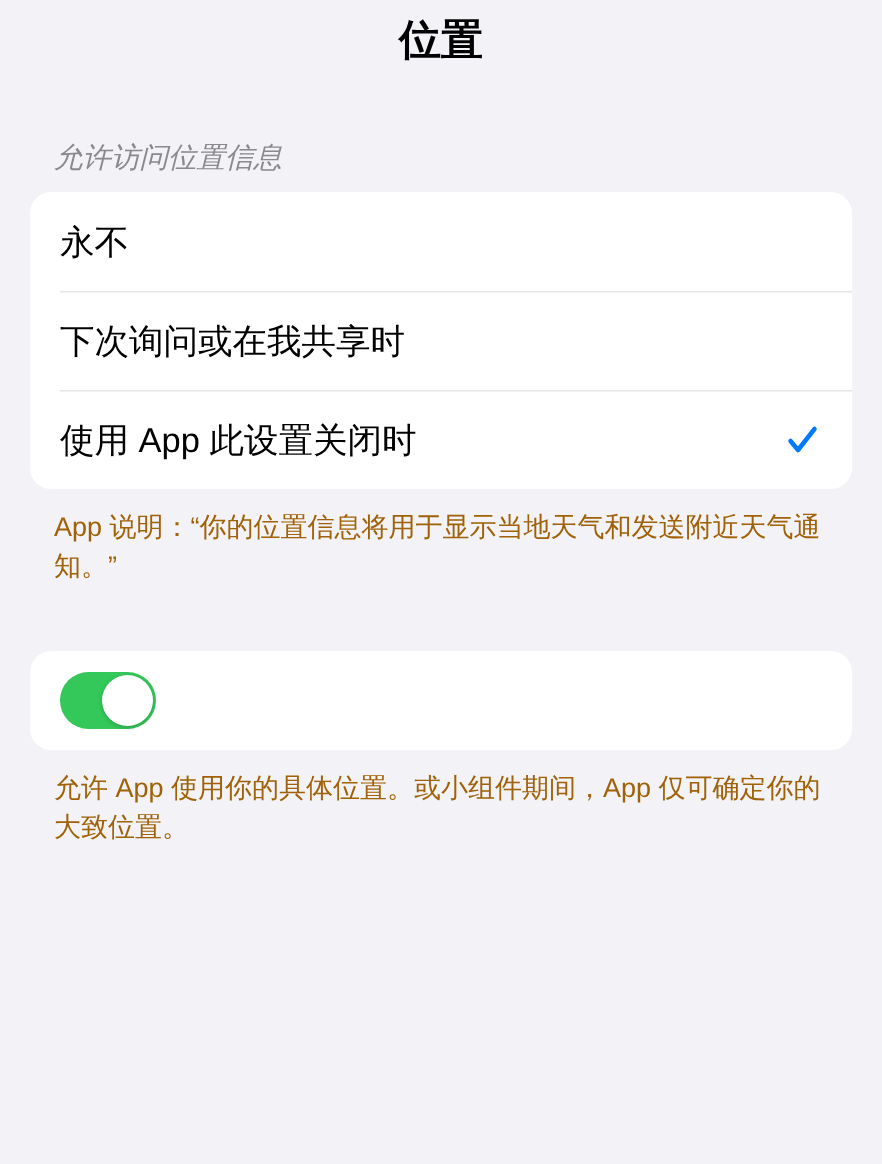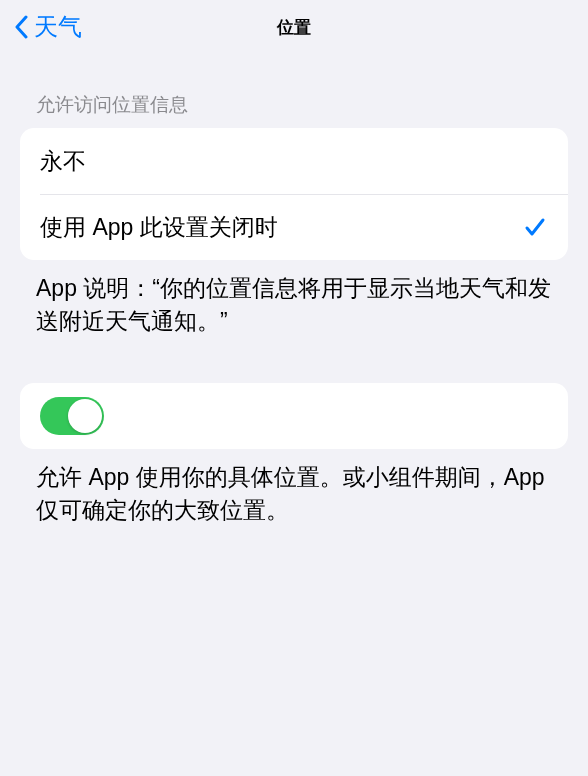--- a/index.html
+++ b/index.html
@@ -37,28 +37,29 @@
       justify-content: center;
     }
     .back-label {
       margin-left: 4px;
       font-size: 24px;
     }
     .header-title {
       position: absolute;
       left: 50%;
       transform: translateX(-50%);
-      font-size: 17px;
+      font-size: 28px;
       font-weight: 600;
       color: #000;
     }
     .section-header {
       padding: 38px 36px 10px 36px;
       color: #8a8a8e;
       font-size: 19px;
+      font-style: italic;
     }
     .group {
       margin: 0 20px;
       background: #ffffff;
       border-radius: 14px;
       overflow: hidden;
     }
     .row {
       display: flex;
       align-items: center;
@@ -84,22 +85,22 @@
     .checkmark {
       color: #007aff;
       width: 26px;
       height: 26px;
       display: flex;
       align-items: center;
       justify-content: center;
     }
     .section-footer {
       padding: 12px 36px 0 36px;
-      color: #000000;
-      font-size: 23px;
+      color: #a16207;
+      font-size: 18px;
       line-height: 1.45;
     }
     .toggle {
       width: 64px;
       height: 38px;
       background: #34c759;
       border-radius: 19px;
       position: relative;
       cursor: pointer;
       flex-shrink: 0;
@@ -115,36 +116,31 @@
       box-shadow: 0 1px 3px rgba(0,0,0,0.2);
     }
     .spacer {
       height: 44px;
     }
   </style>
 </head>
 <body>
 
 <div class="header">
-  <div class="back-button">
-    <span class="back-chevron">
-      <svg width="14" height="24" viewBox="0 0 14 24" fill="none">
-        <path d="M12 2 L3 12 L12 22" stroke="#007aff" stroke-width="3" stroke-linecap="round" stroke-linejoin="round"></path>
-      </svg>
-    </span>
-    <span class="back-label">天气</span>
-  </div>
   <div class="header-title">位置</div>
 </div>
 
 <div class="section-header">允许访问位置信息</div>
 
 <div class="group">
   <div class="row">
     <span class="row-label">永不</span>
+  </div>
+  <div class="row">
+    <span class="row-label">下次询问或在我共享时</span>
   </div>
   <div class="row">
     <span class="row-label">使用 App 此设置关闭时</span>
     <span class="checkmark">
       <svg width="22" height="22" viewBox="0 0 22 22" fill="none">
         <path d="M3 12 L8 18 L19 4" stroke="#007aff" stroke-width="3" stroke-linecap="round" stroke-linejoin="round"></path>
       </svg>
     </span>
   </div>
 </div>

